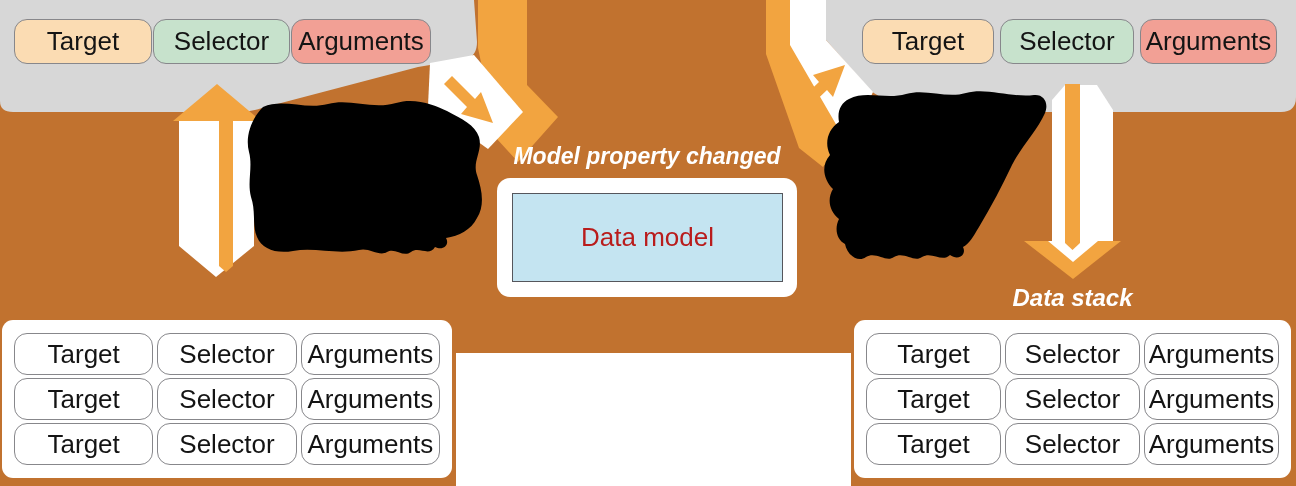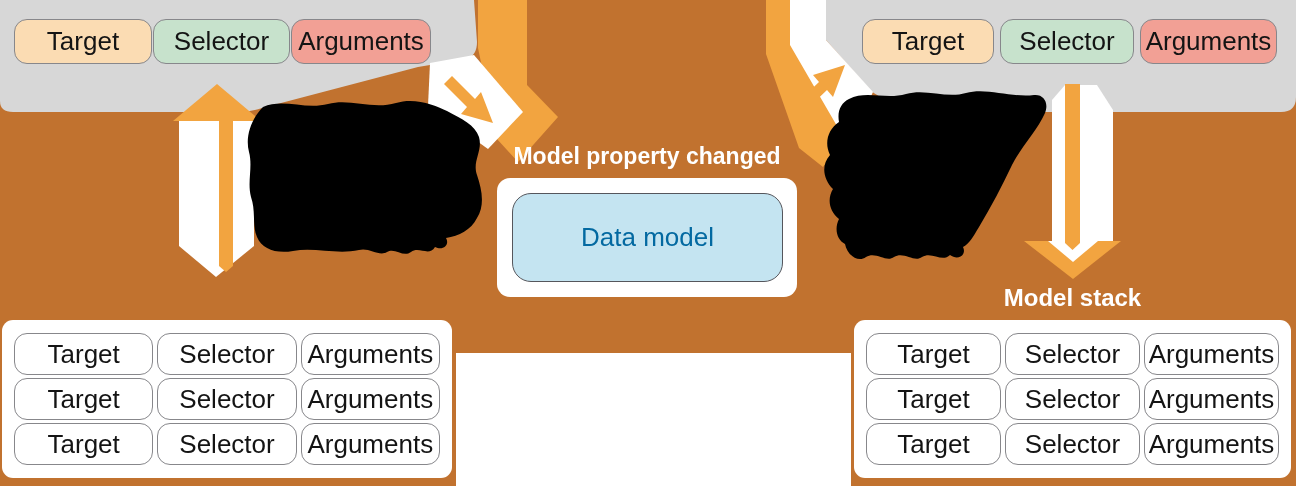--- a/index.html
+++ b/index.html
@@ -23,31 +23,31 @@
     display:flex;flex-direction:column;gap:3px;
   }
   .stack-row{display:flex;gap:4px;flex:1;}
   .stack-row .spill{
     flex:1;box-sizing:border-box;border:1.6px solid #87878b;border-radius:13px;
     display:flex;align-items:center;justify-content:center;
     font-size:26px;color:#141414;white-space:nowrap;
   }
   .label{
     position:absolute;color:#ffffff;font-weight:bold;font-size:24px;
-    text-align:center;white-space:nowrap;
+    text-align:center;white-space:nowrap;font-style:italic;
   }
   .model-card{
     position:absolute;left:497px;top:178px;width:300px;height:119px;
     background:#ffffff;border-radius:13px;
   }
   .data-model{
     position:absolute;left:15px;top:15px;width:271px;height:89px;box-sizing:border-box;
-    background:#c4e4f1;border:1.7px solid #55565c;border-radius:19px;
+    background:#c4e4f1;border:1.7px solid #55565c;border-radius:0;
     display:flex;align-items:center;justify-content:center;
-    font-size:26px;color:#0369a1;
+    font-size:26px;color:#b91c1c;
   }
 </style>
 </head>
 <body>
 
 <div class="canvas">
 
   <svg width="1296" height="486" viewBox="0 0 1296 486">
 
     <path fill="#c1722f" d="M0,0 H1296 V486 H851 V353 H456 V486 H0 Z"></path>
@@ -111,21 +111,21 @@
       <div class="spill green">Selector</div>
       <div class="spill salmon">Arguments</div>
     </div>
     <div class="stack-row">
       <div class="spill peach">Target</div>
       <div class="spill green">Selector</div>
       <div class="spill salmon">Arguments</div>
     </div>
   </div>
 
-  <div class="label" style="left:854px;top:284px;width:437px;">Model stack</div>
+  <div class="label" style="left:854px;top:284px;width:437px;">Data stack</div>
   <div class="stack-box" style="left:854px;top:320px;width:437px;">
     <div class="stack-row">
       <div class="spill peach">Target</div>
       <div class="spill green">Selector</div>
       <div class="spill salmon">Arguments</div>
     </div>
     <div class="stack-row">
       <div class="spill peach">Target</div>
       <div class="spill green">Selector</div>
       <div class="spill salmon">Arguments</div>

